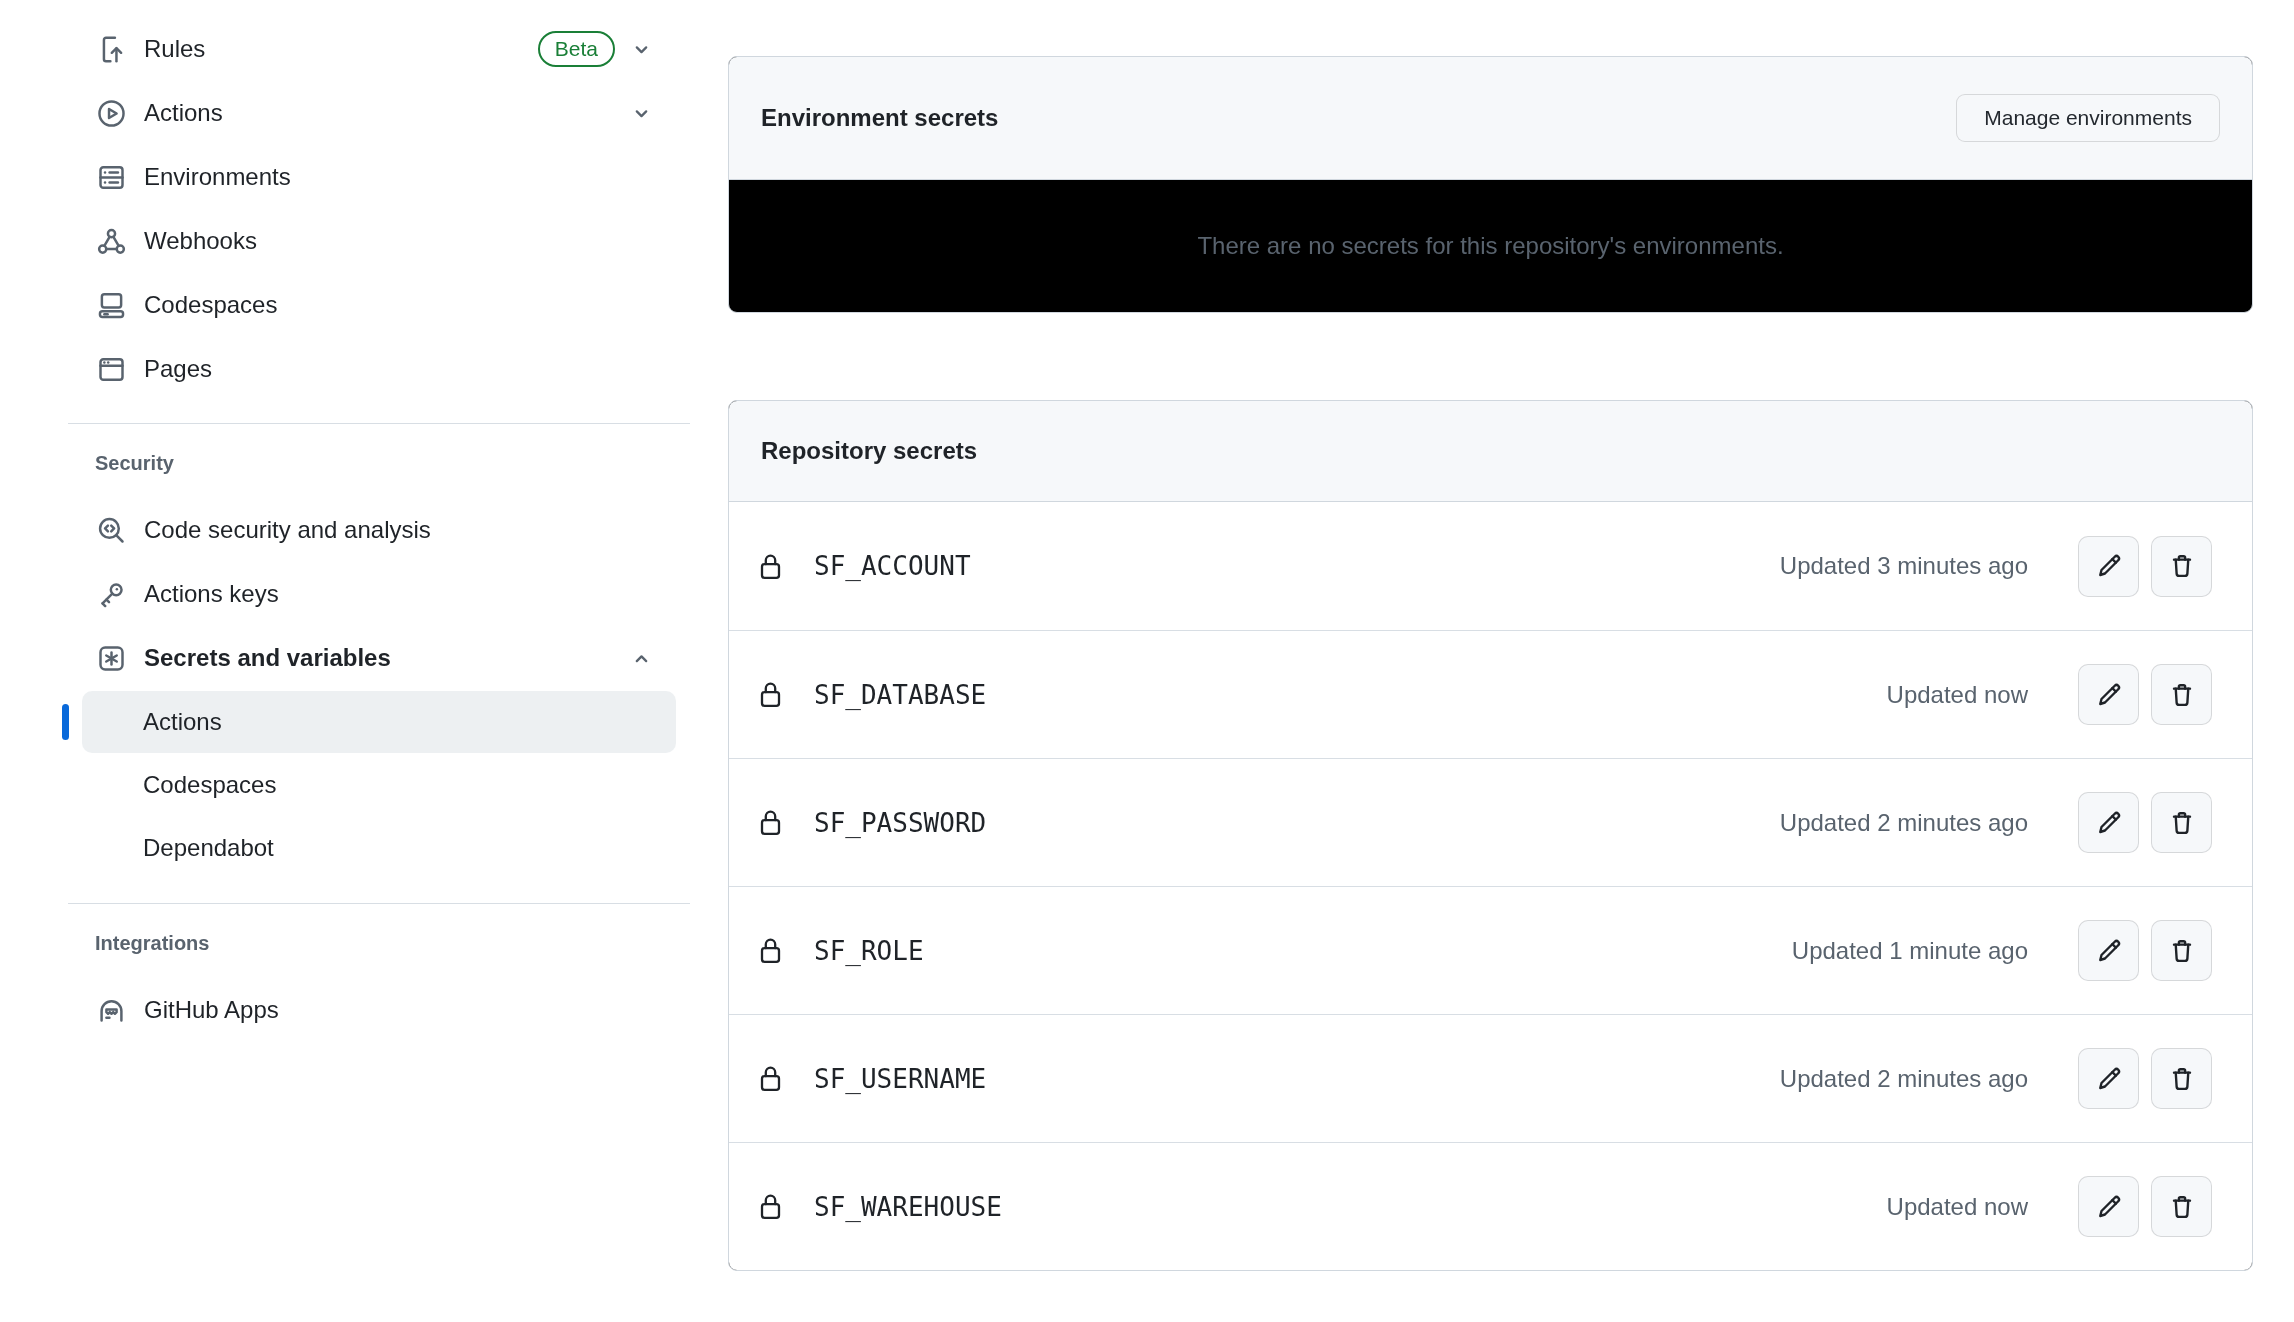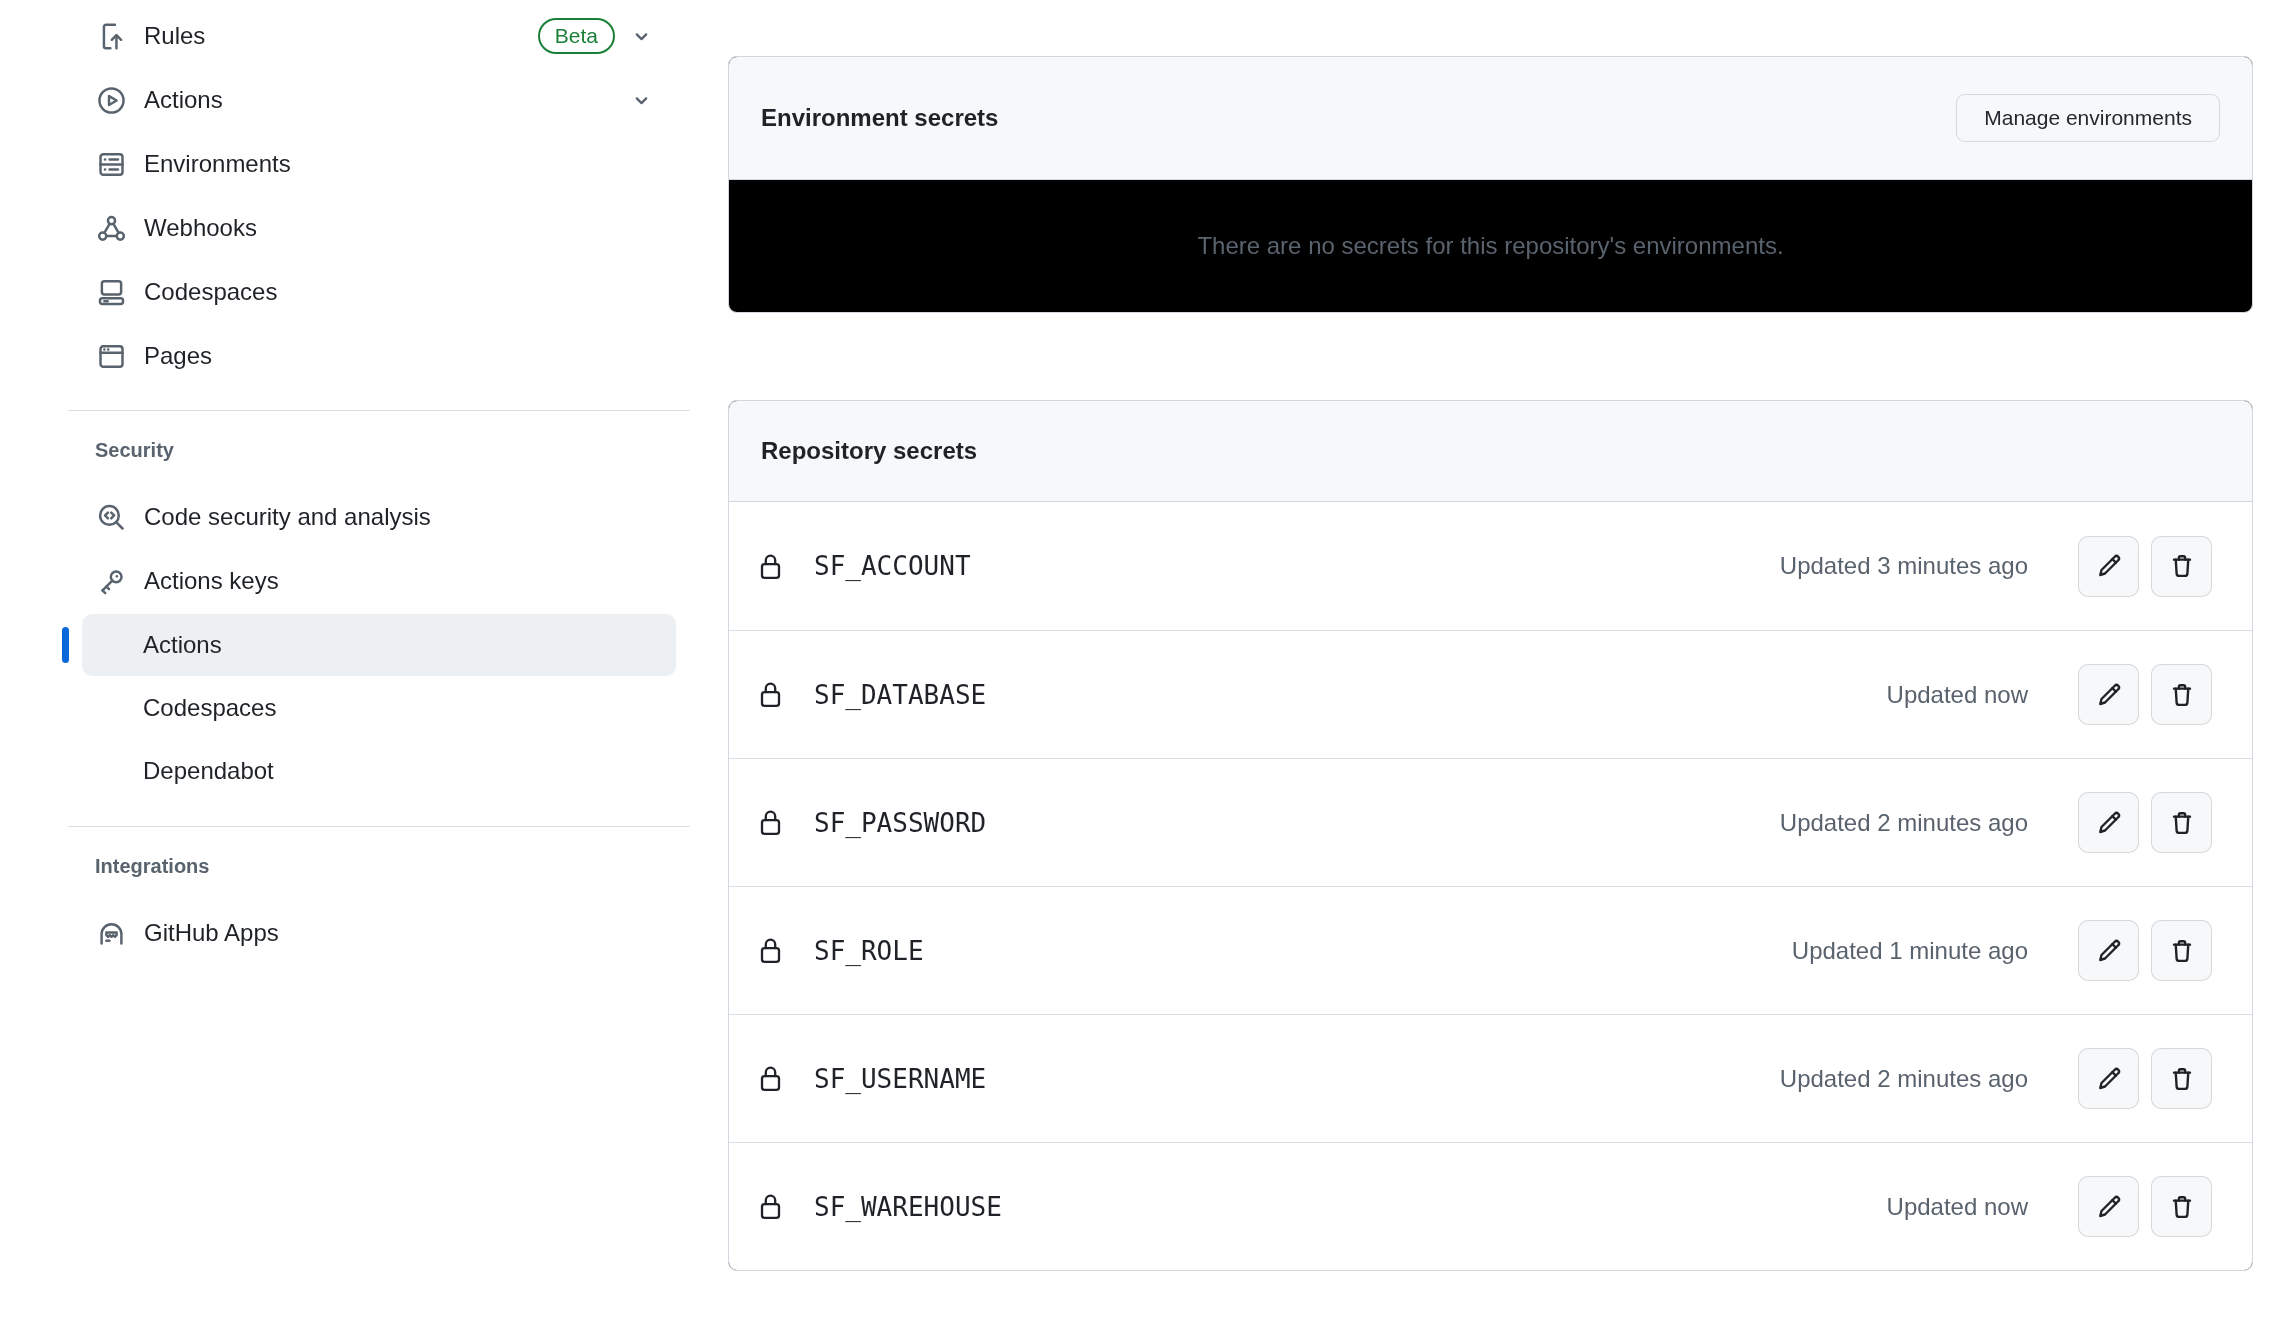--- a/index.html
+++ b/index.html
@@ -5,21 +5,21 @@
   * { box-sizing: border-box; }
   html,body { margin:0; padding:0; }
   body {
     width:2294px; height:1322px; position:relative; overflow:hidden;
     background:#ffffff; color:#1f2328;
     font-family:"Liberation Sans", sans-serif;
   }
   svg { display:block; }
 
   
-  .sidebar { position:absolute; left:0; top:0; width:694px; }
+  .sidebar { position:absolute; left:0; top:13px; width:694px; }
   .side-item {
     display:flex; align-items:center; height:64px;
     padding:0 40px 0 95px; font-size:24px; color:#1f2328; cursor:pointer;
   }
   .side-item .ic { width:33px; height:33px; margin-right:16px; flex:none; color:#59636e; }
   .side-item .lbl { white-space:nowrap; }
   .side-item .lbl.bold { font-weight:600; }
   .spacer { flex:1; }
   .beta {
     height:36px; padding:0 15px; margin-right:14px;
@@ -204,20 +204,37 @@
         <circle cx="15.4" cy="8.6" r="3.9"></circle>
         <path d="M12.6 11.4 L5.5 18.5"></path>
         <path d="M5.5 18.5 l1.9 1.9"></path>
         <path d="M8.3 15.7 l1.9 1.9"></path>
         <path d="M15.9 8.1 h.02"></path>
       </svg>
     </span>
     <span class="lbl">Actions keys</span>
   </div>
 
+  <div class="side-item">
+    <span class="ic">
+      <svg viewBox="0 0 24 24" fill="none" stroke="currentColor" stroke-width="1.8" stroke-linecap="round" stroke-linejoin="round">
+        <rect x="4" y="4" width="16" height="16" rx="3.4"></rect>
+        <path d="M12 7.6 V16.4"></path>
+        <path d="M8.2 9.8 L15.8 14.2"></path>
+        <path d="M15.8 9.8 L8.2 14.2"></path>
+      </svg>
+    </span>
+    <span class="lbl bold">Secrets and variables</span>
+    <span class="spacer"></span>
+    <span class="chev">
+      <svg viewBox="0 0 24 24" fill="none" stroke="currentColor" stroke-width="2.2" stroke-linecap="round" stroke-linejoin="round">
+          <path d="M7.5 14.5 L12 10 L16.5 14.5"></path>
+        </svg>
+    </span>
+  </div>
 
   <div class="sub-item selected">
     <span class="sel-bar"></span>
     <span>Actions</span>
   </div>
   <div class="sub-item">
 
     <span>Codespaces</span>
   </div>
   <div class="sub-item">

